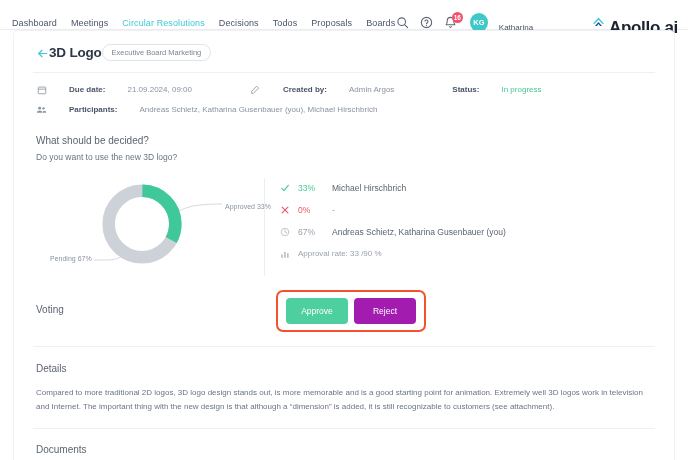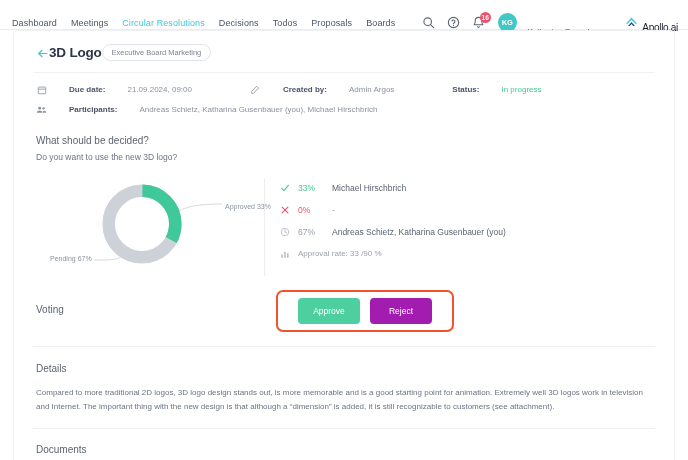--- a/index.html
+++ b/index.html
@@ -42,21 +42,21 @@
     width: 19px; height: 19px; border-radius: 50%;
     background: #3fc8c8; color: #fff;
     font-size: 7.5px; font-weight: bold;
     display: flex; align-items: center; justify-content: center;
     margin-left: 2px; cursor: pointer;
   }
   .user-block { line-height: 1.15; margin-left: 1px; cursor: pointer; margin-top: 26px; }
   .user-name { font-size: 8px; color: #4a5568; }
   .user-org  { font-size: 6.5px; color: #9aa2af; }
   .brand { display: flex; align-items: center; gap: 3px; margin-left: 6px; }
-  .brand-text { font-size: 10px; font-weight: normal; color: #1b2330; letter-spacing: -.3px; margin-top: 10px; }
+  .brand-text { font-size: 17px; font-weight: bold; color: #1b2330; letter-spacing: -.3px; margin-top: 10px; }
 
   
   .card {
     position: absolute; left: 14px; top: 31px; width: 660px; bottom: 0;
     background: #ffffff; border-radius: 4px 4px 0 0;
     box-shadow: 0 0 0 1px #f0f1f4;
   }
   .hdr { display: flex; align-items: center; padding: 13px 20px 11px 22px; }
   .back-arrow { width: 13px; height: 13px; cursor: pointer; flex: none; }
   .title { font-size: 13.5px; font-weight: bold; color: #2d3748; letter-spacing: -.2px; }
@@ -98,24 +98,24 @@
   .v-pct.no  { color: #f0526d; }
   .v-pct.pend{ color: #9aa2af; }
   .v-names { color: #5b6472; }
   .v-names.muted { color: #9aa2af; }
   .rate-row { display: flex; align-items: center; gap: 8px; margin-top: 4px; font-size: 8px; color: #9aa2af; }
 
   
   .voting { position: relative; padding: 22px 22px 18px 22px; min-height: 64px; }
   .sec-title { font-size: 10px; color: #5b6472; }
   .btn-highlight {
-    position: absolute; left: 262px; top: 8px; width: 178px; height: 42px;
+    position: absolute; left: 262px; top: 8px; width: 150px; height: 42px;
     border: 2px solid #f4522d; border-radius: 7px;
     display: flex; align-items: center; justify-content: space-between;
-    padding: 0 20px;
+    padding: 0 8px;
   }
   .btn {
     border: none; border-radius: 4px; color: #fff;
     font-size: 8.5px; font-family: "Liberation Sans", sans-serif;
     padding: 8px 0; width: 62px; cursor: pointer;
   }
   .btn-approve { background: #4ecfa0; }
   .btn-reject  { background: #a21caf; }
 
   

